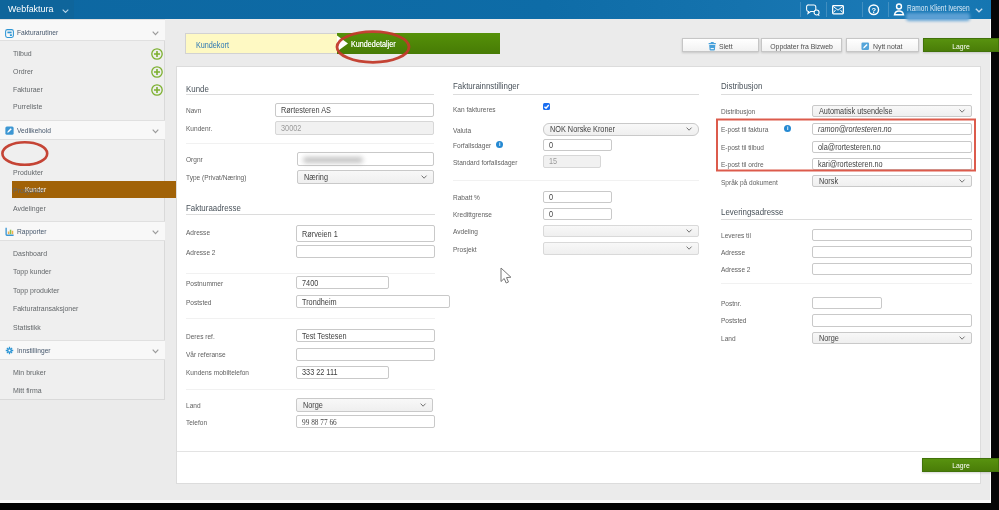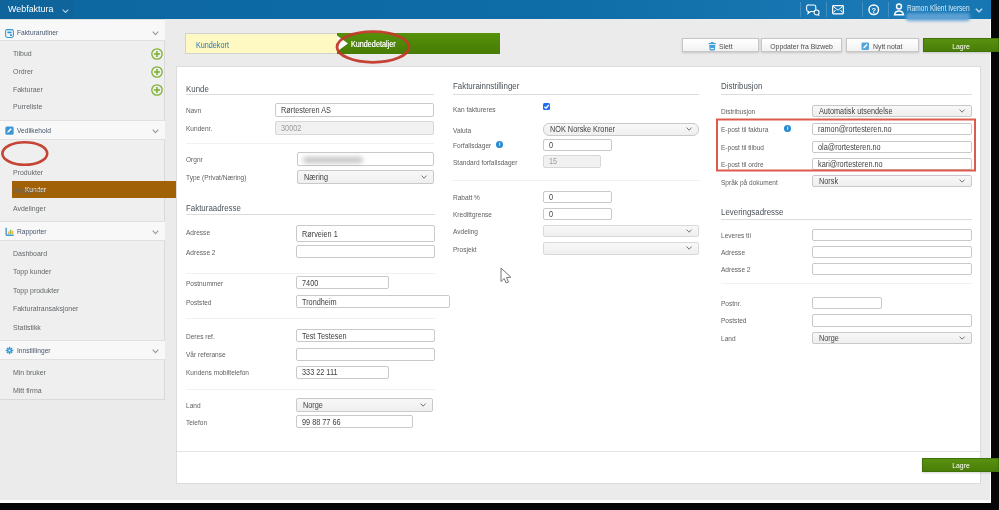--- a/index.html
+++ b/index.html
@@ -286,21 +286,21 @@
   </div>
 <div class="abs fdiv" style="left:186px; top:389px; width:249px;"></div>
 <div class="abs lbl" style="left:186px; top:401px;">Land</div>
 <div class="abs sel" style="left:296px; top:398px; width:137px; height:13.5px;">
     <span>Norge</span>
     <svg class="scv" width="6.2" height="4" viewBox="0 0 6.2 4">
       <path d="M0.6 0.6 L3.1 3.2 L5.6 0.6" fill="none" stroke="#6b6b6b" stroke-width="0.95"></path>
     </svg>
   </div>
 <div class="abs lbl" style="left:186px; top:418px;">Telefon</div>
-<div class="abs inp" style="left:296px; top:415px; width:117px; height:13px;">
+<div class="abs inp" style="left:296px; top:415px; width:139px; height:13px;font-family:Liberation Serif, serif;">
     <span>99 88 77 66</span>
   </div>
 
 <div class="abs sect" style="left:453px; top:81px;">Fakturainnstillinger</div>
 <div class="abs sline" style="left:453px; top:94px; width:246px;"></div>
 
 <div class="abs lbl" style="left:453px; top:105px;">Kan faktureres</div>
 <div class="abs" style="left:542.5px; top:102.5px; width:7px; height:7px; background:#1b6ef0; border-radius:1.5px;">
   <svg width="7" height="7" viewBox="0 0 10 10" style="display:block">
       <path d="M2.1 5.4 L4.3 7.5 L8.2 2.8" fill="none" stroke="#fff" stroke-width="2"></path>
@@ -349,21 +349,21 @@
 
 <div class="abs lbl" style="left:721px; top:107px;">Distribusjon</div>
 <div class="abs sel" style="left:812px; top:105px; width:160px; height:12px;">
     <span>Automatisk utsendelse</span>
     <svg class="scv" width="6.2" height="4" viewBox="0 0 6.2 4">
       <path d="M0.6 0.6 L3.1 3.2 L5.6 0.6" fill="none" stroke="#6b6b6b" stroke-width="0.95"></path>
     </svg>
   </div>
 <div class="abs lbl" style="left:721px; top:125px;">E-post til faktura</div>
 <div class="abs info" style="left:784px; top:124.5px;">i</div>
-<div class="abs inp" style="left:812px; top:123px; width:160px; height:12px;">
+<div class="abs inp" style="left:812px; top:123px; width:160px; height:12px;font-style:italic;">
     <span>ramon@rortesteren.no</span>
   </div>
 <div class="abs lbl" style="left:721px; top:143px;">E-post til tilbud</div>
 <div class="abs inp" style="left:812px; top:141px; width:160px; height:11.5px;padding-left:17px;">
     <span>ola@rortesteren.no</span>
   </div>
 <div class="abs lbl" style="left:721px; top:160px;">E-post til ordre</div>
 <div class="abs inp" style="left:812px; top:158px; width:160px; height:11.5px;">
     <span>kari@rortesteren.no</span>
   </div>

